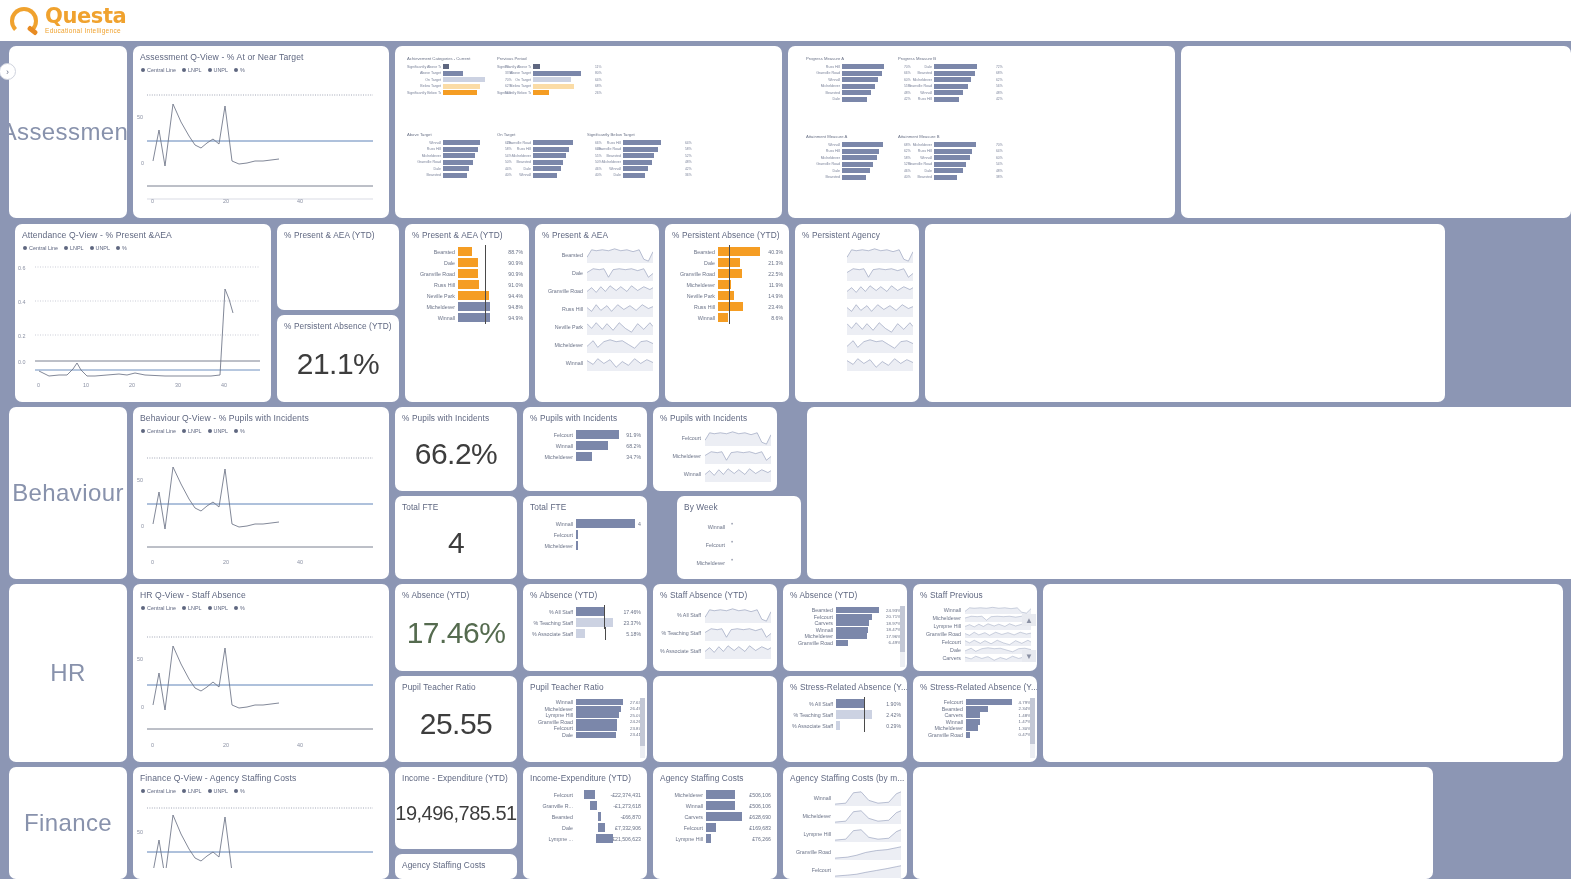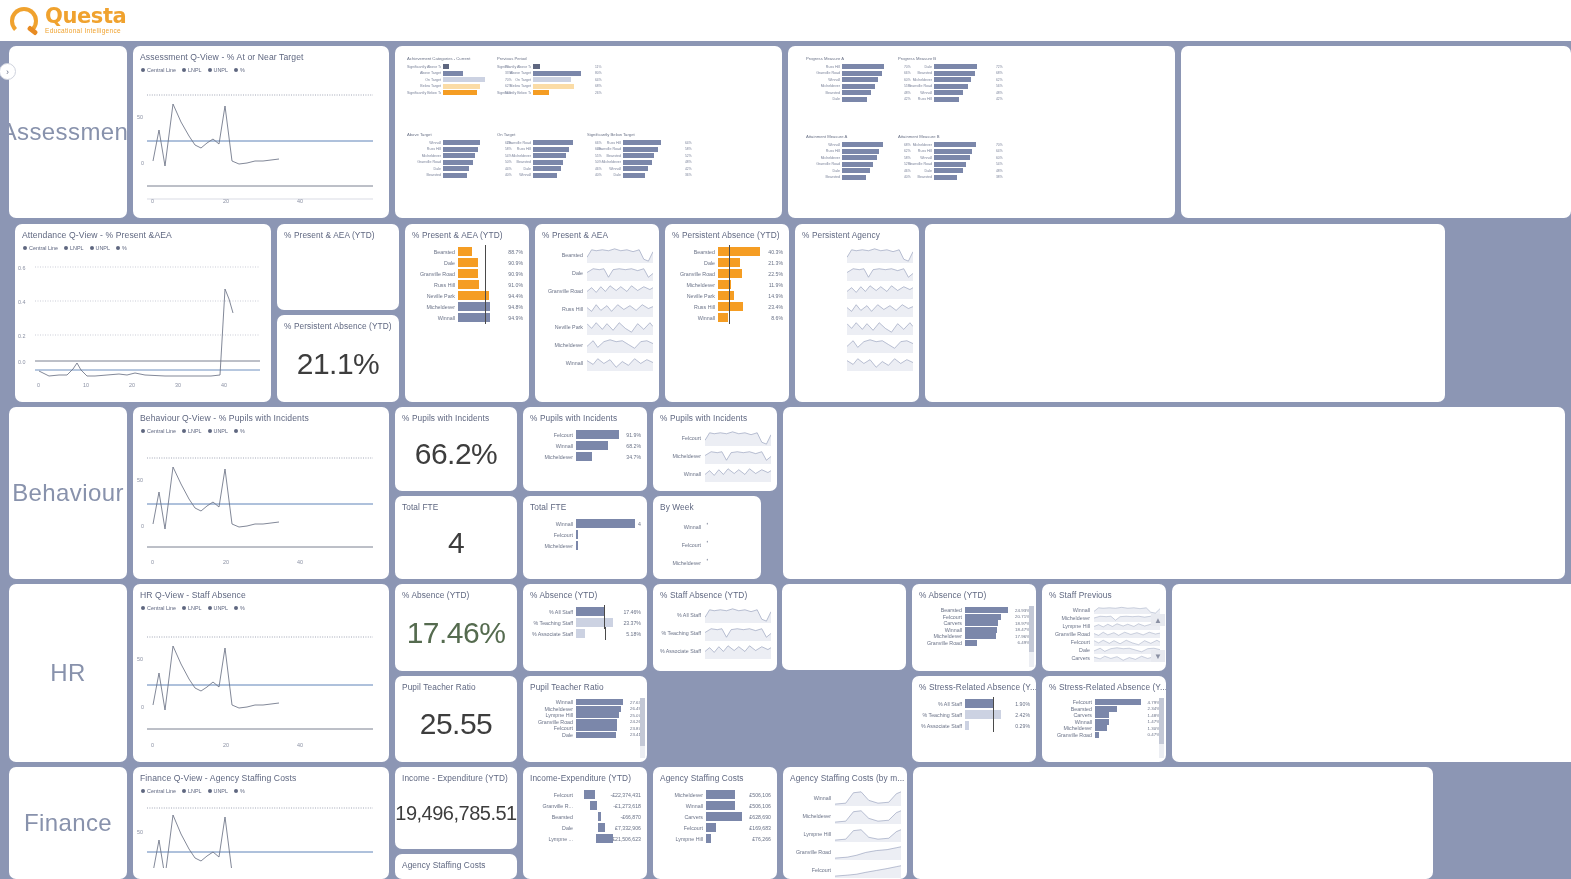--- a/index.html
+++ b/index.html
@@ -987,21 +987,21 @@
             </div>
             <div class="srow">
               <div class="slab">Winnall</div>
               <svg class="spark" viewBox="0 0 86 18" preserveAspectRatio="none">
                 <polygon points="0,10 6,6 12,11 18,5 24,10 30,4 38,9 44,5 52,10 58,4 66,9 74,5 82,8 86,6 86,18 0,18" fill="#eceef4"></polygon>
                 <polyline points="0,10 6,6 12,11 18,5 24,10 30,4 38,9 44,5 52,10 58,4 66,9 74,5 82,8 86,6" fill="none" stroke="#7b87aa" stroke-width=".6"></polyline>
               </svg>
             </div>
           </div>
       </div>
-      <div class="tile" style="width:108px;height:83px;">
+      <div class="tile" style="width:124px;height:83px;margin-left:24px;">
         <div class="ttl">By Week</div>
         <div class="sparklist">
             <div class="srow">
               <div class="slab">Winnall</div>
               <svg class="spark" viewBox="0 0 86 18" preserveAspectRatio="none">
                 <circle cx="4" cy="6" r="1" fill="#8a90a3"></circle>
               </svg>
             </div>
             <div class="srow">
               <div class="slab">Felcourt</div>
@@ -1150,21 +1150,21 @@
               </div>
               <div class="bval" style="font-size: 4.4px;">23.41</div>
             </div>
           </div>
         <div class="scrollbar">
             <i style="top:0;height:48px;"></i>
           </div>
       </div>
     </div>
 
-    <div style="display:flex;flex-direction:row;gap:5px;margin-left:6px;">
+    <div style="display:flex;flex-direction:column;gap:5px;margin-left:6px;">
       <div class="tile" style="width:124px;height:87px;">
         <div class="ttl">% Staff Absence (YTD)</div>
         <div class="sparklist">
             <div class="srow">
               <div class="slab">% All Staff</div>
               <svg class="spark" viewBox="0 0 86 18" preserveAspectRatio="none">
                 <polygon points="0,12 6,4 12,5 20,4 28,5 36,3 44,5 52,4 60,6 68,4 74,14 80,16 86,6 86,18 0,18" fill="#eceef4"></polygon>
                 <polyline points="0,12 6,4 12,5 20,4 28,5 36,3 44,5 52,4 60,6 68,4 74,14 80,16 86,6" fill="none" stroke="#7b87aa" stroke-width=".6"></polyline>
               </svg>
             </div>

